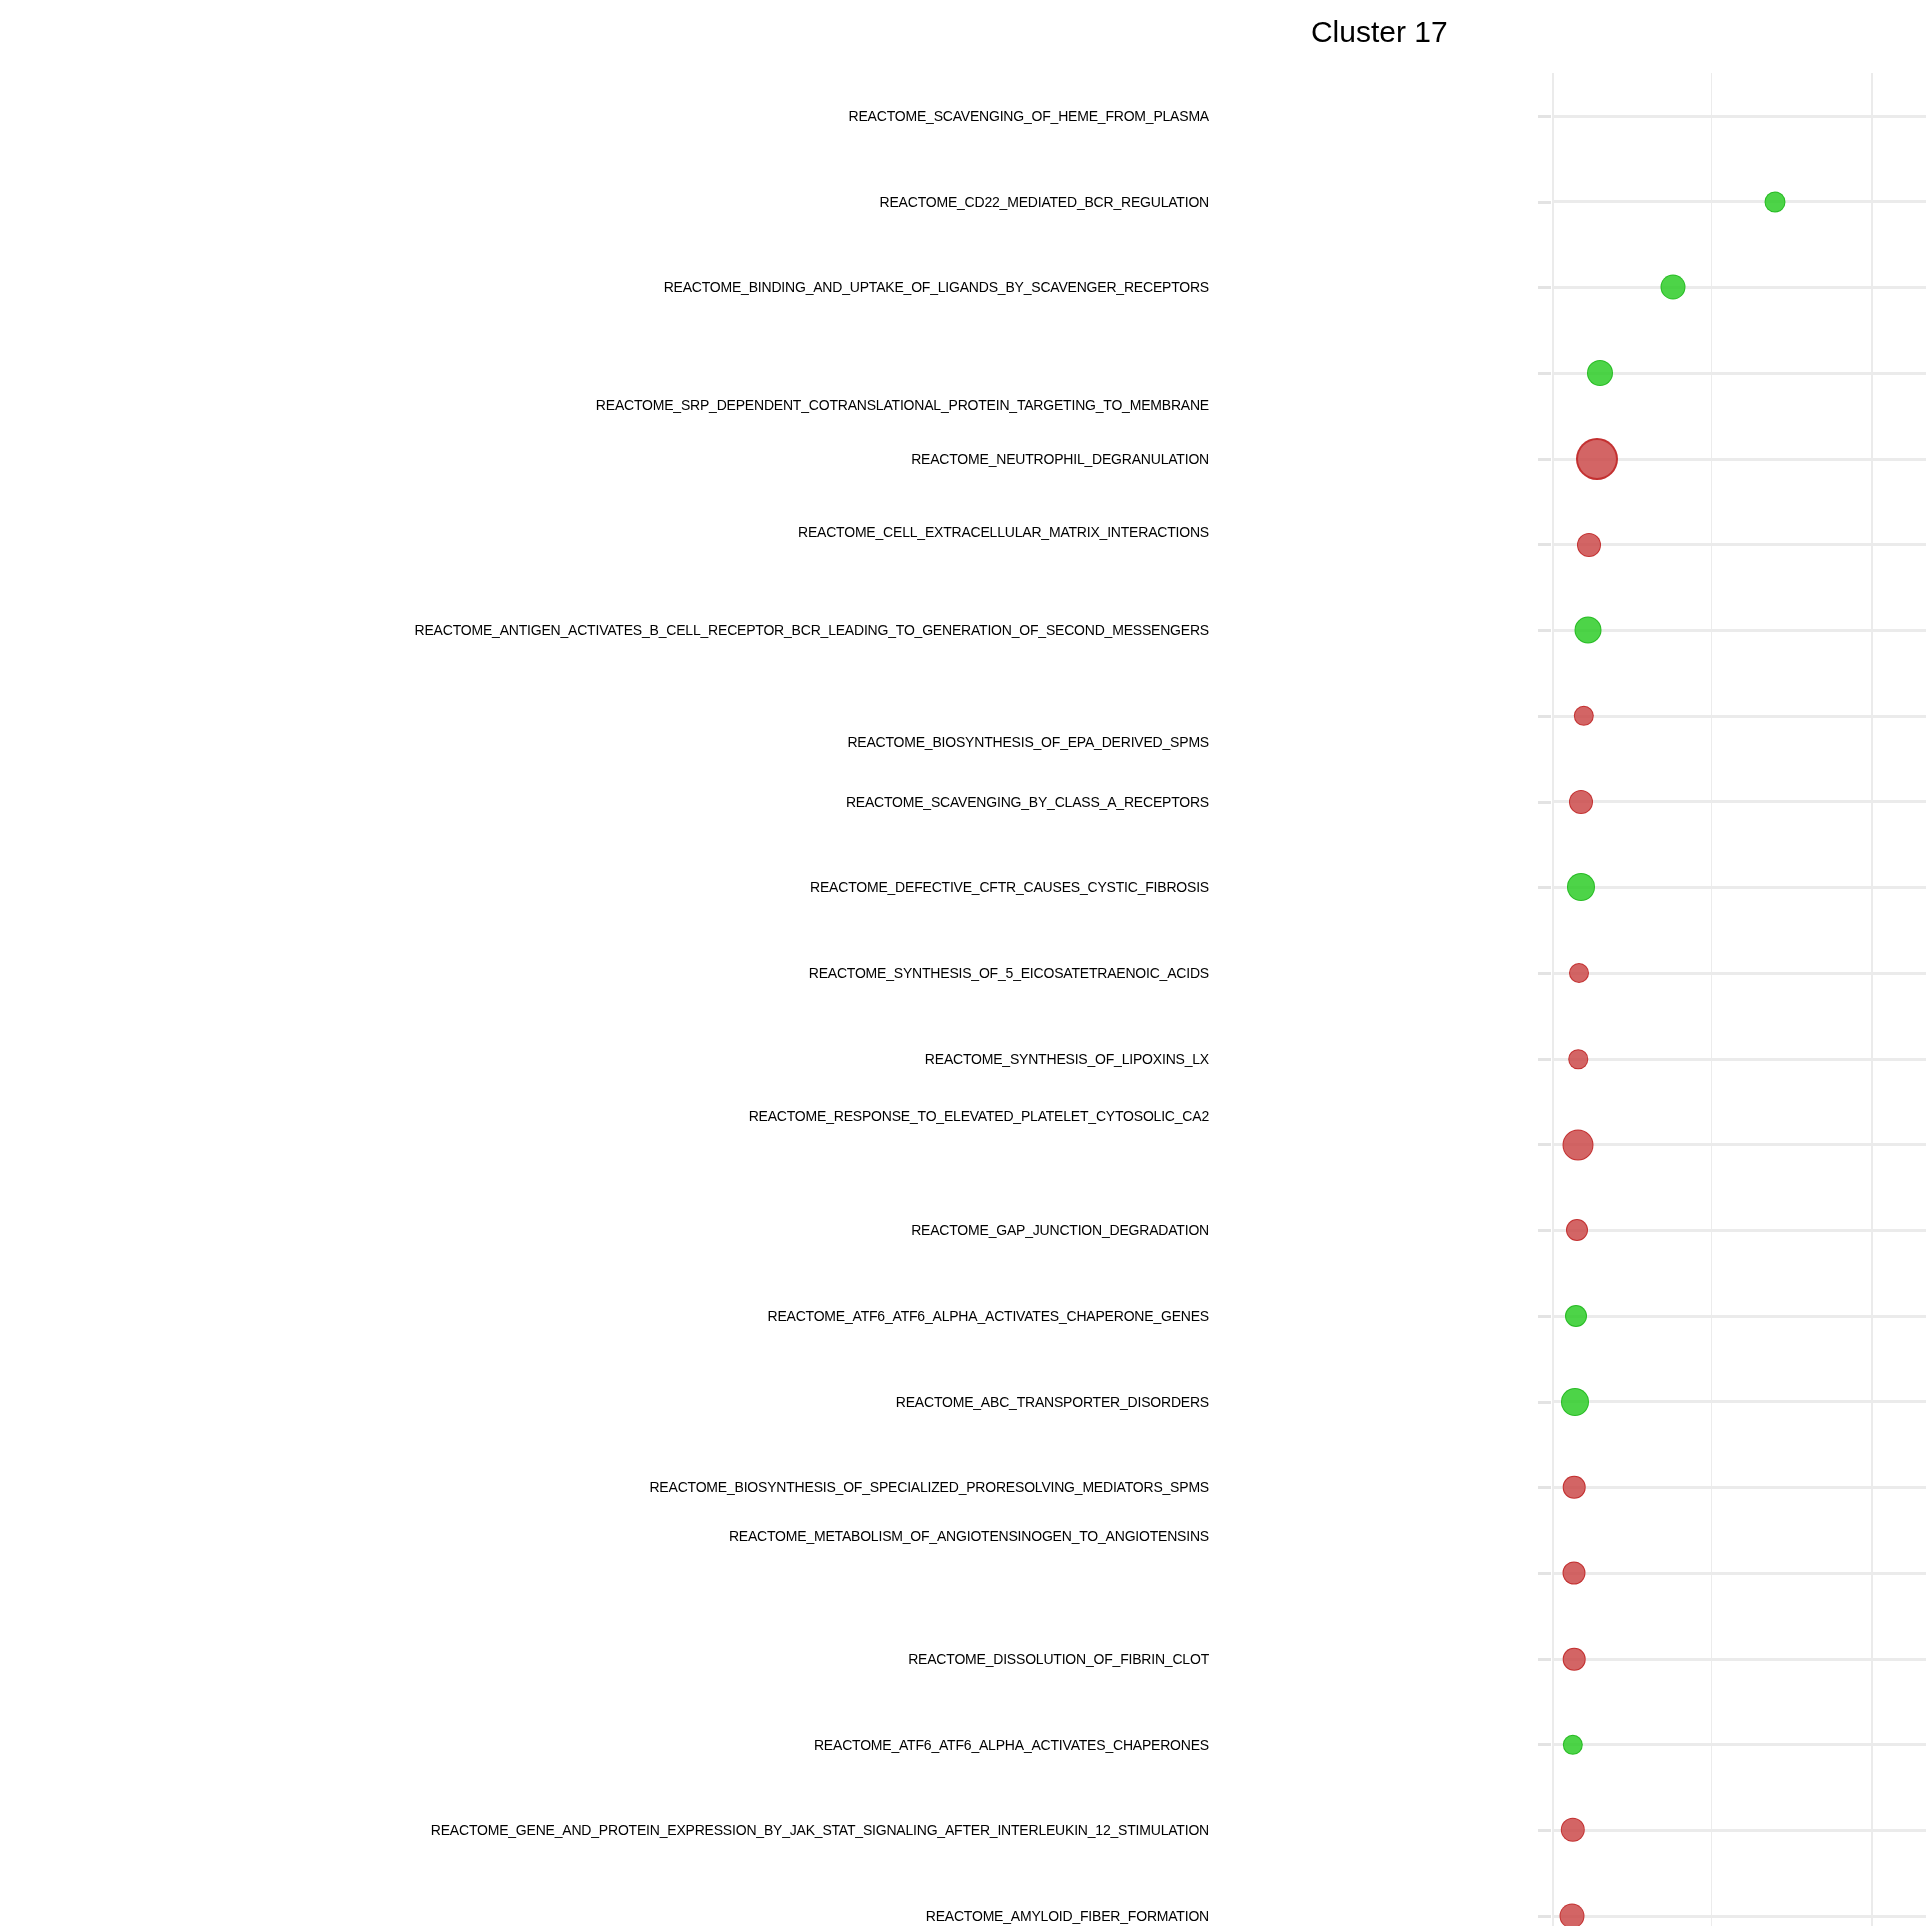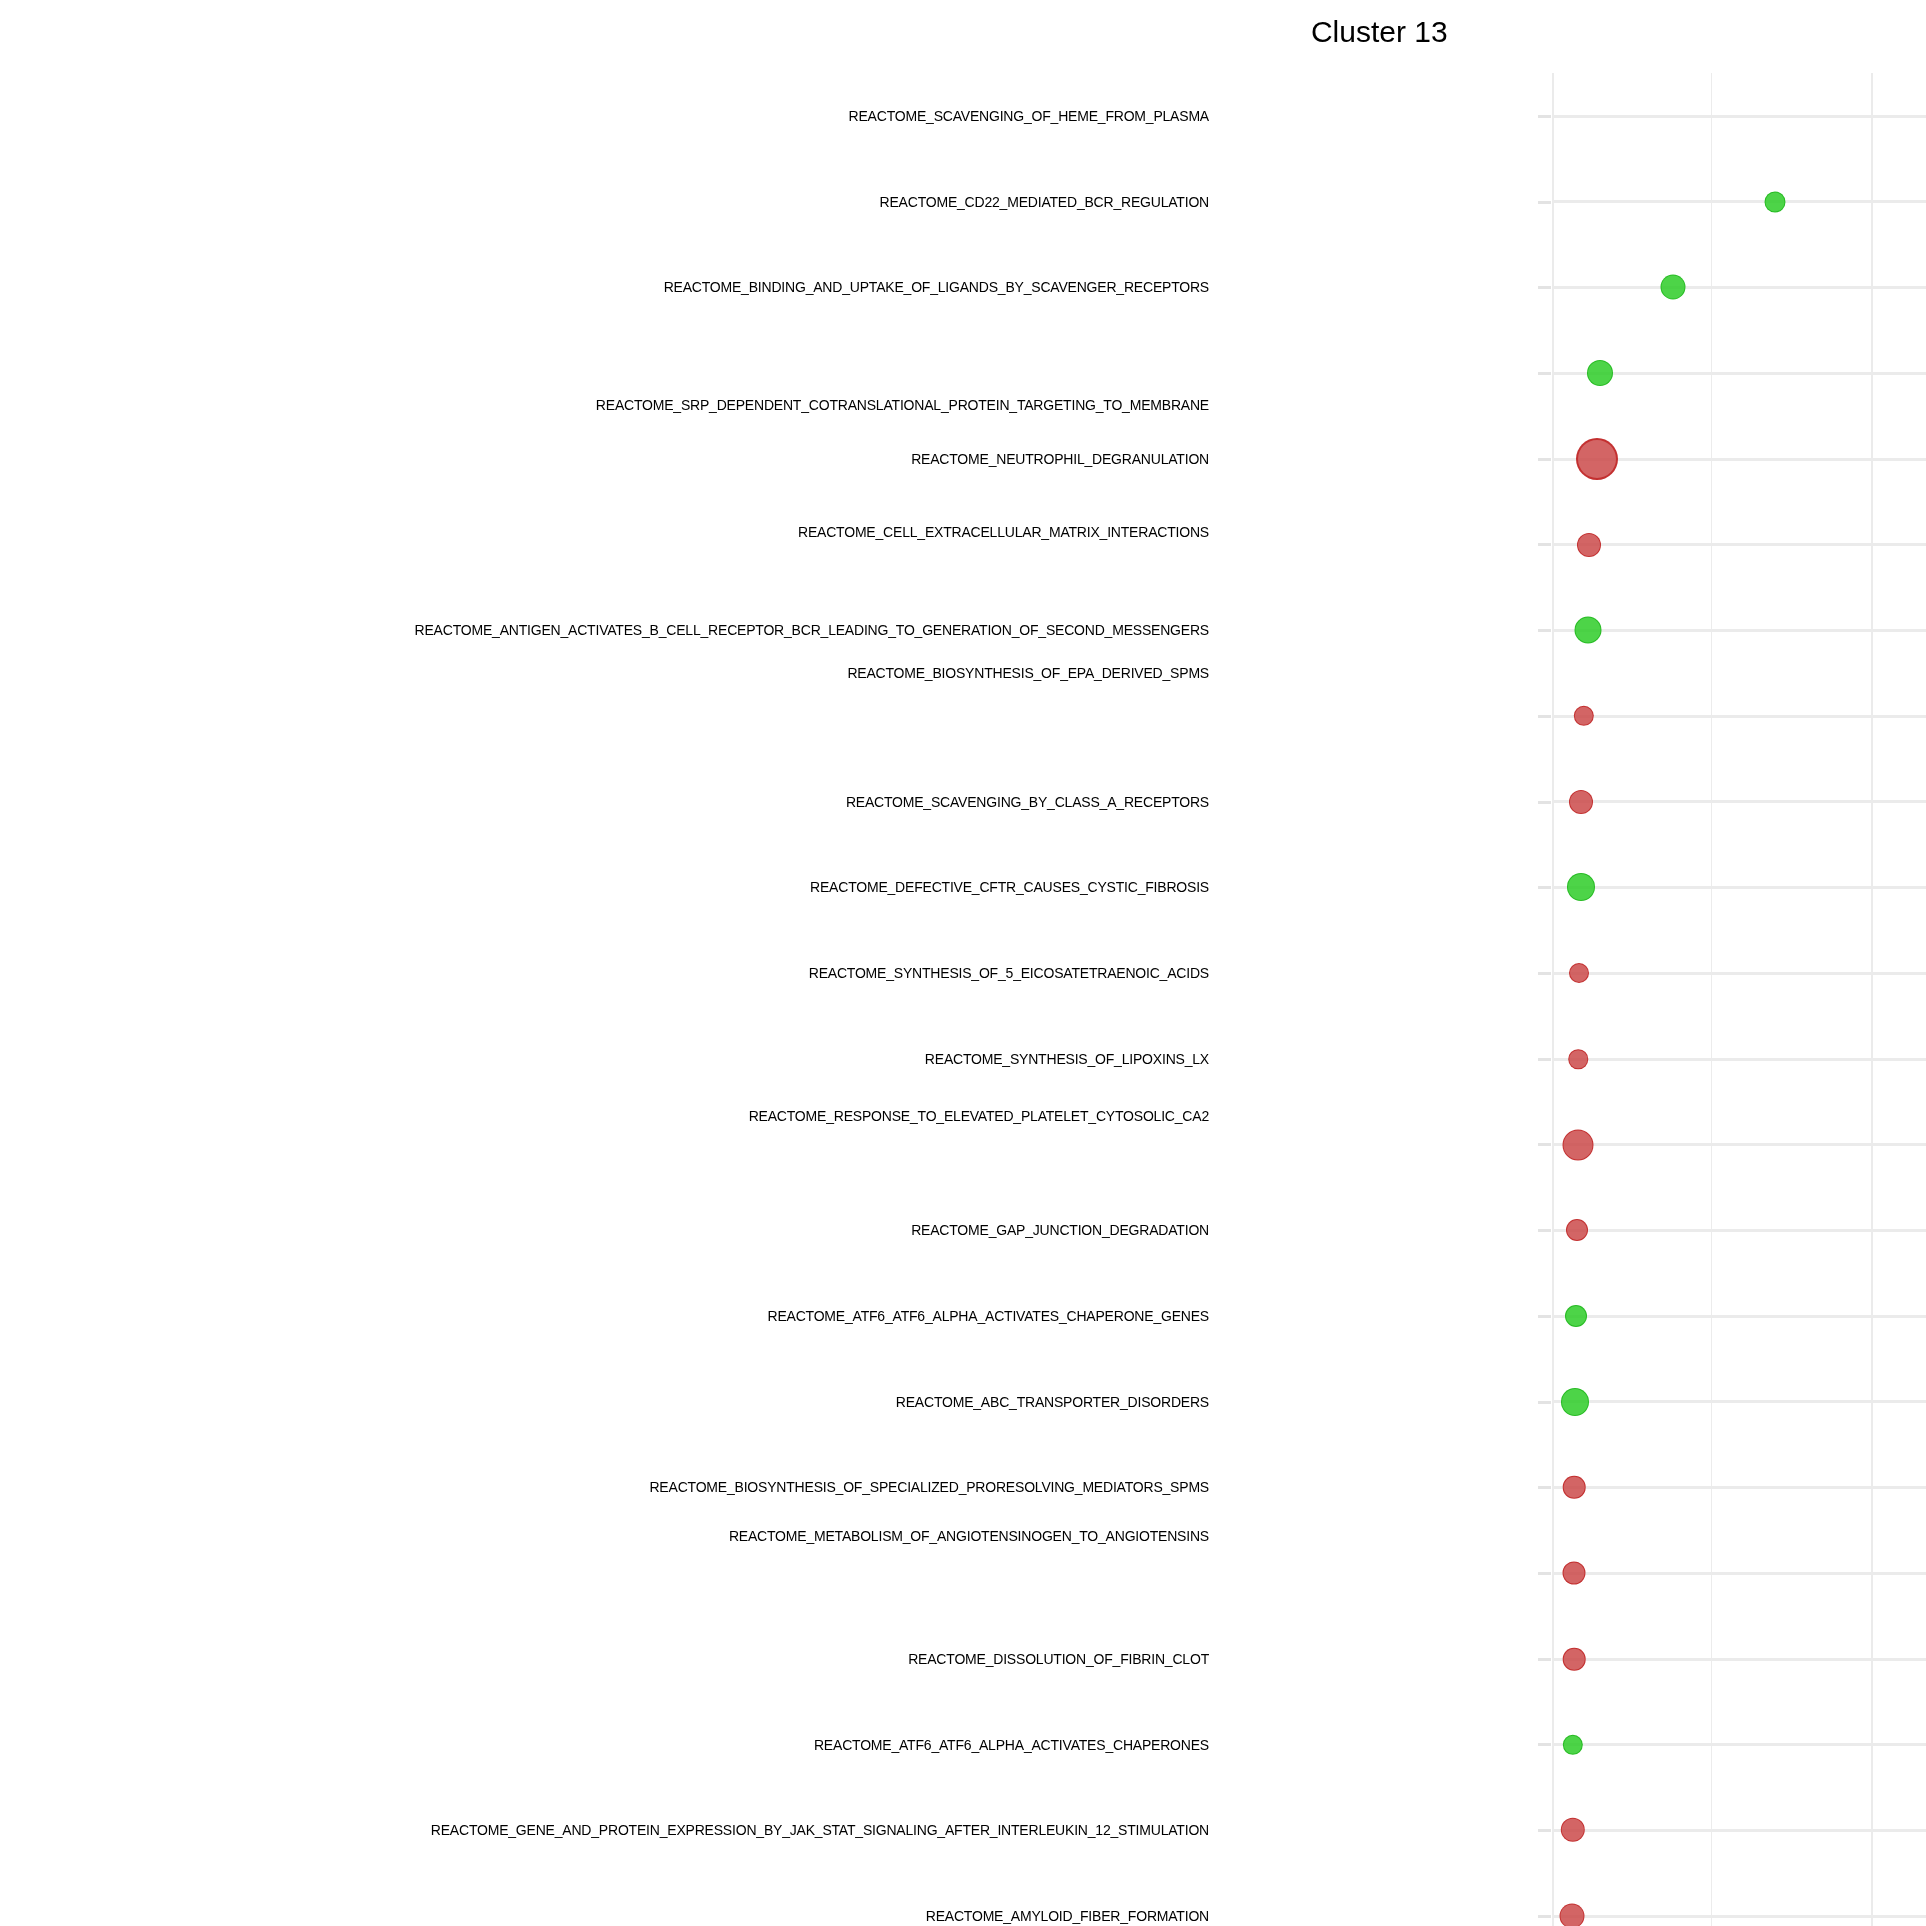--- a/index.html
+++ b/index.html
@@ -44,21 +44,21 @@
     box-sizing:border-box;
   }
   .pt.down{background:#cb4a4ad9;border:2.3px solid #c22a2ae0;}
   .pt.up{background:#2ecc28d9;border:2.3px solid #22b81fe0;}
 </style>
 </head>
 <body>
 
 <div id="root">
 
-  <div id="chart-title"><span>Cluster 13</span></div>
+  <div id="chart-title"><span>Cluster 17</span></div>
 
   <div id="panel">
       <div class="vgrid major" style="left: 0px;"></div>
       <div class="vgrid" style="left: 159px;"></div>
       <div class="vgrid major" style="left: 319px;"></div>
       <div class="hgrid" style="top: 42px;"></div>
       <div class="hgrid" style="top: 127px;"></div>
       <div class="hgrid" style="top: 213px;"></div>
       <div class="hgrid" style="top: 299px;"></div>
       <div class="hgrid" style="top: 385px;"></div>
@@ -89,21 +89,21 @@
       <div class="ylabel" style="top: 287px; text-align: center;">REACTOME_BINDING_AND_UPTAKE_OF_LIGANDS_BY_SCAVENGER_RECEPTORS</div>
       <div class="ytick" style="left: 1538px; top: 286px; position: absolute;"></div>
       <div class="ylabel" style="top: 373px; margin-top: 32px;">REACTOME_SRP_DEPENDENT_COTRANSLATIONAL_PROTEIN_TARGETING_TO_MEMBRANE</div>
       <div class="ytick" style="left: 1538px; top: 372px; position: absolute;"></div>
       <div class="ylabel" style="top: 459px;">REACTOME_NEUTROPHIL_DEGRANULATION</div>
       <div class="ytick" style="left: 1538px; top: 458px; position: absolute;"></div>
       <div class="ylabel" style="top: 532px;">REACTOME_CELL_EXTRACELLULAR_MATRIX_INTERACTIONS</div>
       <div class="ytick" style="left: 1538px; top: 543px; position: absolute;"></div>
       <div class="ylabel" style="top: 630px;">REACTOME_ANTIGEN_ACTIVATES_B_CELL_RECEPTOR_BCR_LEADING_TO_GENERATION_OF_SECOND_MESSENGERS</div>
       <div class="ytick" style="left: 1538px; top: 629px; position: absolute;"></div>
-      <div class="ylabel" style="top: 673px;">REACTOME_BIOSYNTHESIS_OF_EPA_DERIVED_SPMS</div>
+      <div class="ylabel" style="top: 742px;">REACTOME_BIOSYNTHESIS_OF_EPA_DERIVED_SPMS</div>
       <div class="ytick" style="left: 1538px; top: 715px; position: absolute;"></div>
       <div class="ylabel" style="top: 802px;">REACTOME_SCAVENGING_BY_CLASS_A_RECEPTORS</div>
       <div class="ytick" style="left: 1538px; top: 801px; position: absolute;"></div>
       <div class="ylabel" style="top: 887px;">REACTOME_DEFECTIVE_CFTR_CAUSES_CYSTIC_FIBROSIS</div>
       <div class="ytick" style="left: 1538px; top: 886px; position: absolute;"></div>
       <div class="ylabel" style="top: 973px;">REACTOME_SYNTHESIS_OF_5_EICOSATETRAENOIC_ACIDS</div>
       <div class="ytick" style="left: 1538px; top: 972px; position: absolute;"></div>
       <div class="ylabel" style="top: 1059px;">REACTOME_SYNTHESIS_OF_LIPOXINS_LX</div>
       <div class="ytick" style="left: 1538px; top: 1058px; position: absolute;"></div>
       <div class="ylabel" style="top: 1116px;">REACTOME_RESPONSE_TO_ELEVATED_PLATELET_CYTOSOLIC_CA2</div>

